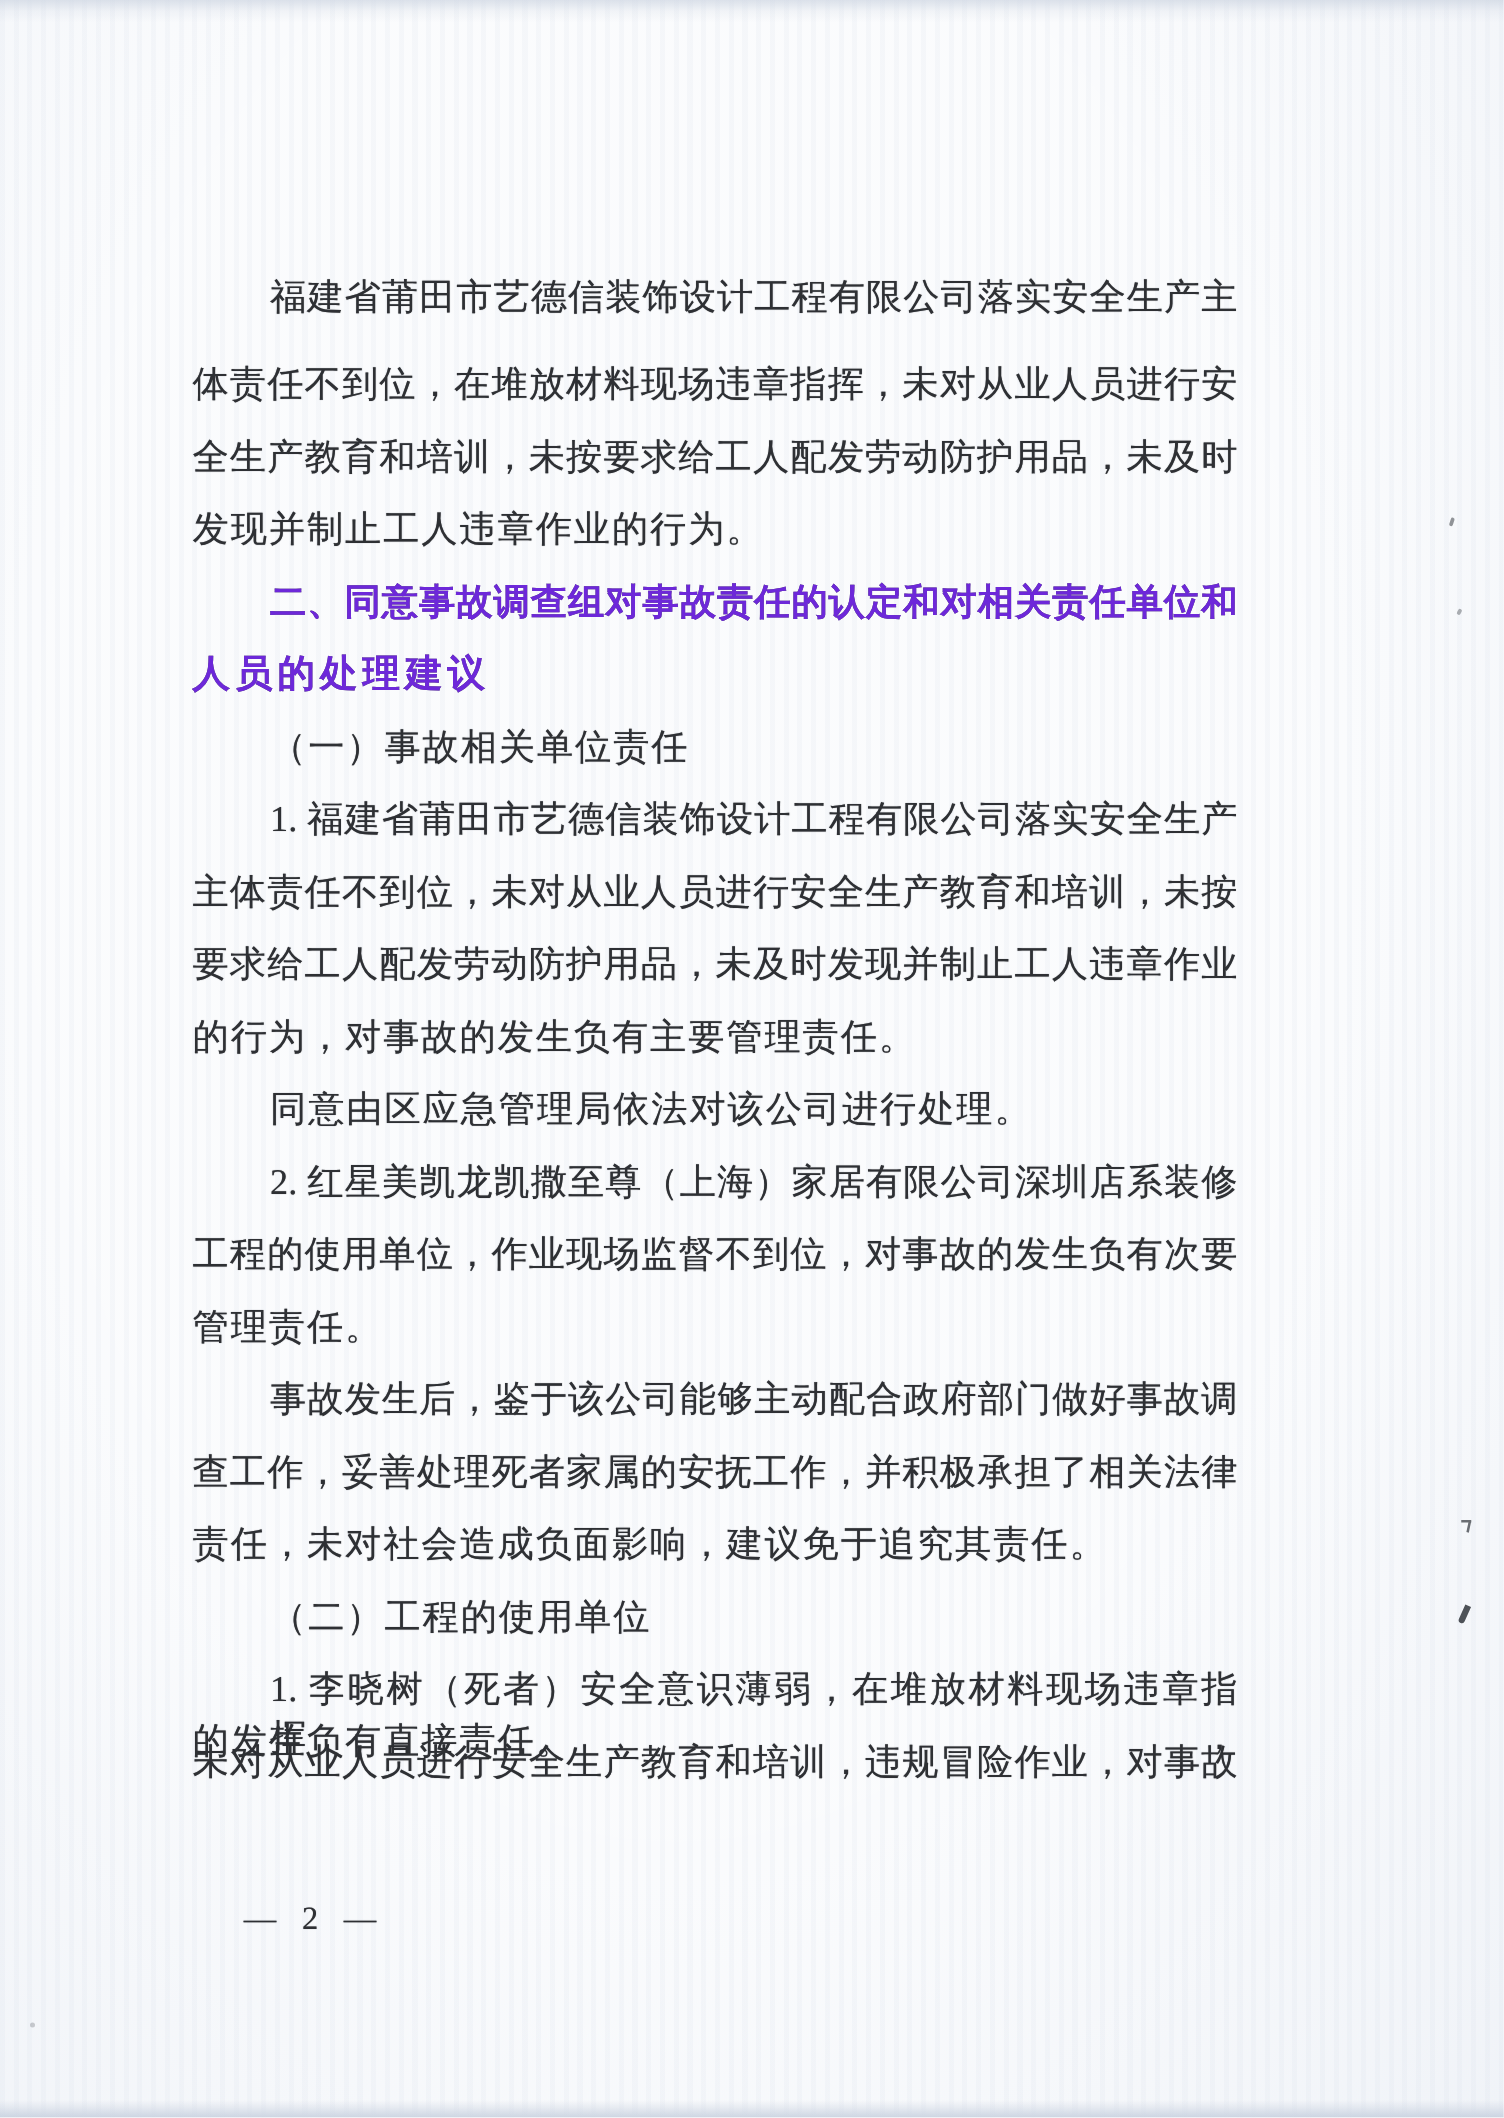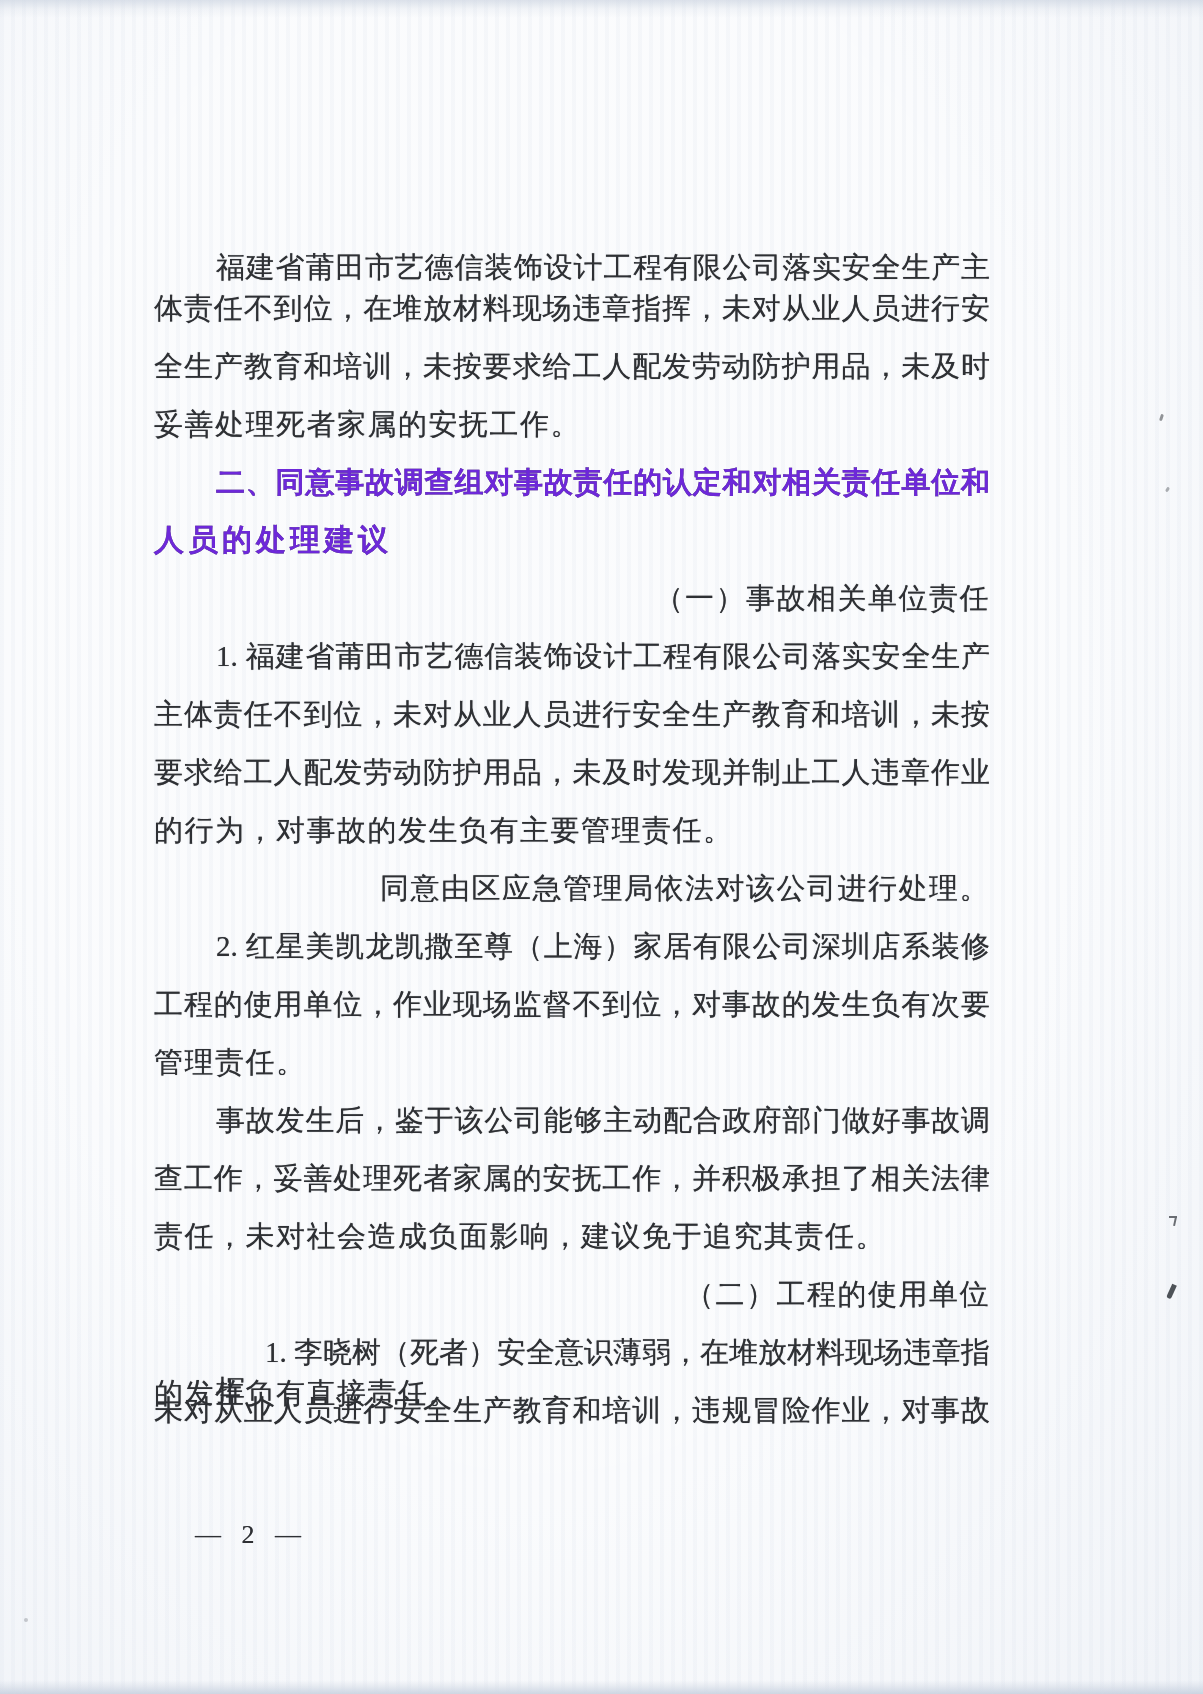--- a/index.html
+++ b/index.html
@@ -21,21 +21,21 @@
     font-size:29px;line-height:38px;white-space:nowrap;
     color:#2e3034;letter-spacing:1.5px;
     text-shadow:0 0 0.7px rgba(46,48,52,0.7);
   }
   .line.fill{
     white-space:normal;
     text-align:justify;
     text-align-last:justify;
     letter-spacing:0;
   }
-  .line.indent{padding-left:62px;width:774px;text-align:right;}
+  .line.indent{padding-left:62px;width:774px;}
   .line.heading{
     font-family:"Liberation Sans","DejaVu Sans",sans-serif;
     font-weight:700;color:#6d28d9;font-size:30px;letter-spacing:4px;
     text-shadow:0 0 0.5px rgba(35,37,40,0.8);
   }
   .line.heading.fill{font-size:29px;letter-spacing:0;}
   .footer{
     position:absolute;left:195px;top:1520px;
     font-size:26px;color:#2e3034;letter-spacing:7px;
     text-shadow:0 0 0.6px rgba(46,48,52,0.7);
@@ -48,24 +48,24 @@
   .speck.s3::after{content:"";position:absolute;right:1px;top:1px;width:2px;height:9px;background:#3c4046;transform:rotate(12deg);}
   .speck.s4{left:1169px;top:1284px;width:5px;height:15px;transform:rotate(24deg);opacity:.9;border-radius:0 0 3px 3px;}
   .speck.s5{left:24px;top:1618px;width:4px;height:4px;opacity:.25;border-radius:50%;}
 </style>
 </head>
 <body>
 
 <div class="paper"></div>
 
 <div>
-  <div class="line indent fill" style="top:248px">福建省莆田市艺德信装饰设计工程有限公司落实安全生产主</div>
+  <div class="line indent fill" style="top:219px">福建省莆田市艺德信装饰设计工程有限公司落实安全生产主</div>
   <div class="line fill" style="top:289px">体责任不到位，在堆放材料现场违章指挥，未对从业人员进行安</div>
   <div class="line fill" style="top:347px">全生产教育和培训，未按要求给工人配发劳动防护用品，未及时</div>
-  <div class="line" style="top:405px">妥善处理死者家属的安抚工作。</div>
+  <div class="line" style="top:405px">发现并制止工人违章作业的行为。</div>
 
   <div class="line heading indent fill" style="top:463px">二、同意事故调查组对事故责任的认定和对相关责任单位和</div>
   <div class="line heading" style="top:521px">人员的处理建议</div>
 
   <div class="line indent" style="top:579px">（一）事故相关单位责任</div>
 
   <div class="line indent fill" style="top:637px">1. 福建省莆田市艺德信装饰设计工程有限公司落实安全生产</div>
   <div class="line fill" style="top:695px">主体责任不到位，未对从业人员进行安全生产教育和培训，未按</div>
   <div class="line fill" style="top:753px">要求给工人配发劳动防护用品，未及时发现并制止工人违章作业</div>
   <div class="line" style="top:811px">的行为，对事故的发生负有主要管理责任。</div>

